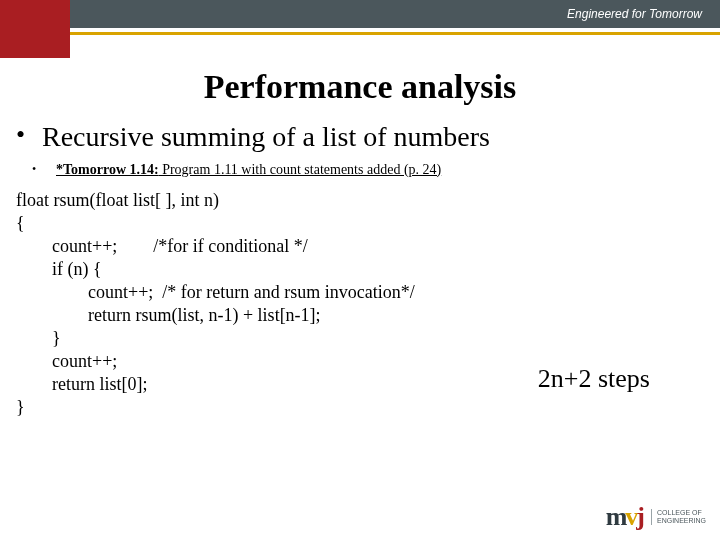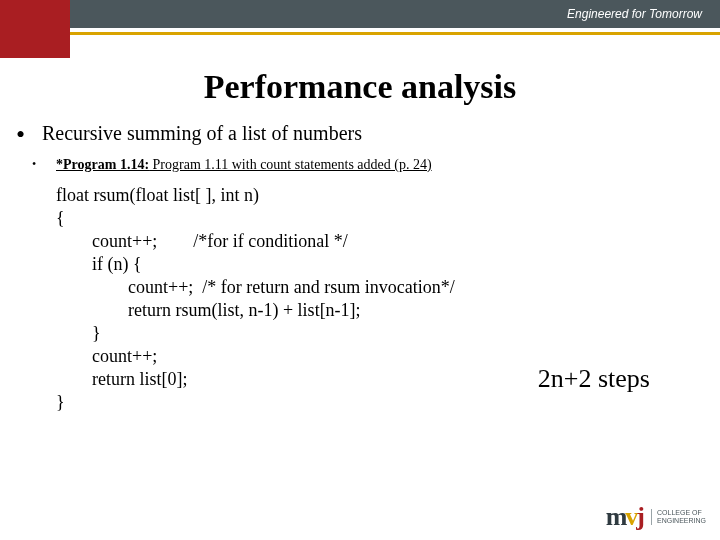--- a/index.html
+++ b/index.html
@@ -67,39 +67,38 @@
     display: flex;
     align-items: flex-start;
     margin-bottom: 8px;
   }
   .bullet1 {
     width: 26px;
     font-size: 26px;
     line-height: 1;
   }
   .bullet1-text {
-    font-size: 20px;
+    font-size: 28px;
     line-height: 1.1;
   }
   .bullet2 {
     width: 40px;
     font-size: 12px;
     padding-left: 16px;
     line-height: 1.4;
   }
   .bullet2-text {
     font-size: 14px;
     line-height: 1.3;
   }
   .prog-label { font-weight: bold; text-decoration: underline; }
   .prog-rest { text-decoration: underline; }
   .code-block {
     font-size: 18px;
     line-height: 1.28;
-    margin-left: 40px;
     margin-top: 10px;
     white-space: pre;
   }
   .steps {
     position: absolute;
     right: 70px;
     top: 340px;
     font-size: 26px;
     margin-top: 24px;
   }
@@ -161,21 +160,21 @@
   <h1 class="title">Performance analysis</h1>
 
   <div class="bullet-row">
     <div class="bullet1">•</div>
     <div class="bullet1-text">Recursive summing of a list of numbers</div>
   </div>
 
   <div class="bullet-row">
     <div class="bullet2">•</div>
     <div class="bullet2-text">
-      <span class="prog-label">*Program 1.14:</span><span class="prog-rest"> Program 1.11 with count statements added (p. 24)</span>
+      <span class="prog-label">*Tomorrow 1.14:</span><span class="prog-rest"> Program 1.11 with count statements added (p. 24)</span>
     </div>
   </div>
 
   <div class="code-block"><span>float rsum(float list[ ], int n)</span>
 <span>{</span>
 <span>        count++;        /*for if conditional */</span>
 <span>        if (n) {</span>
 <span>                count++;  /* for return and rsum invocation*/</span>
 <span>                return rsum(list, n-1) + list[n-1];</span>
 <span>        }</span>

